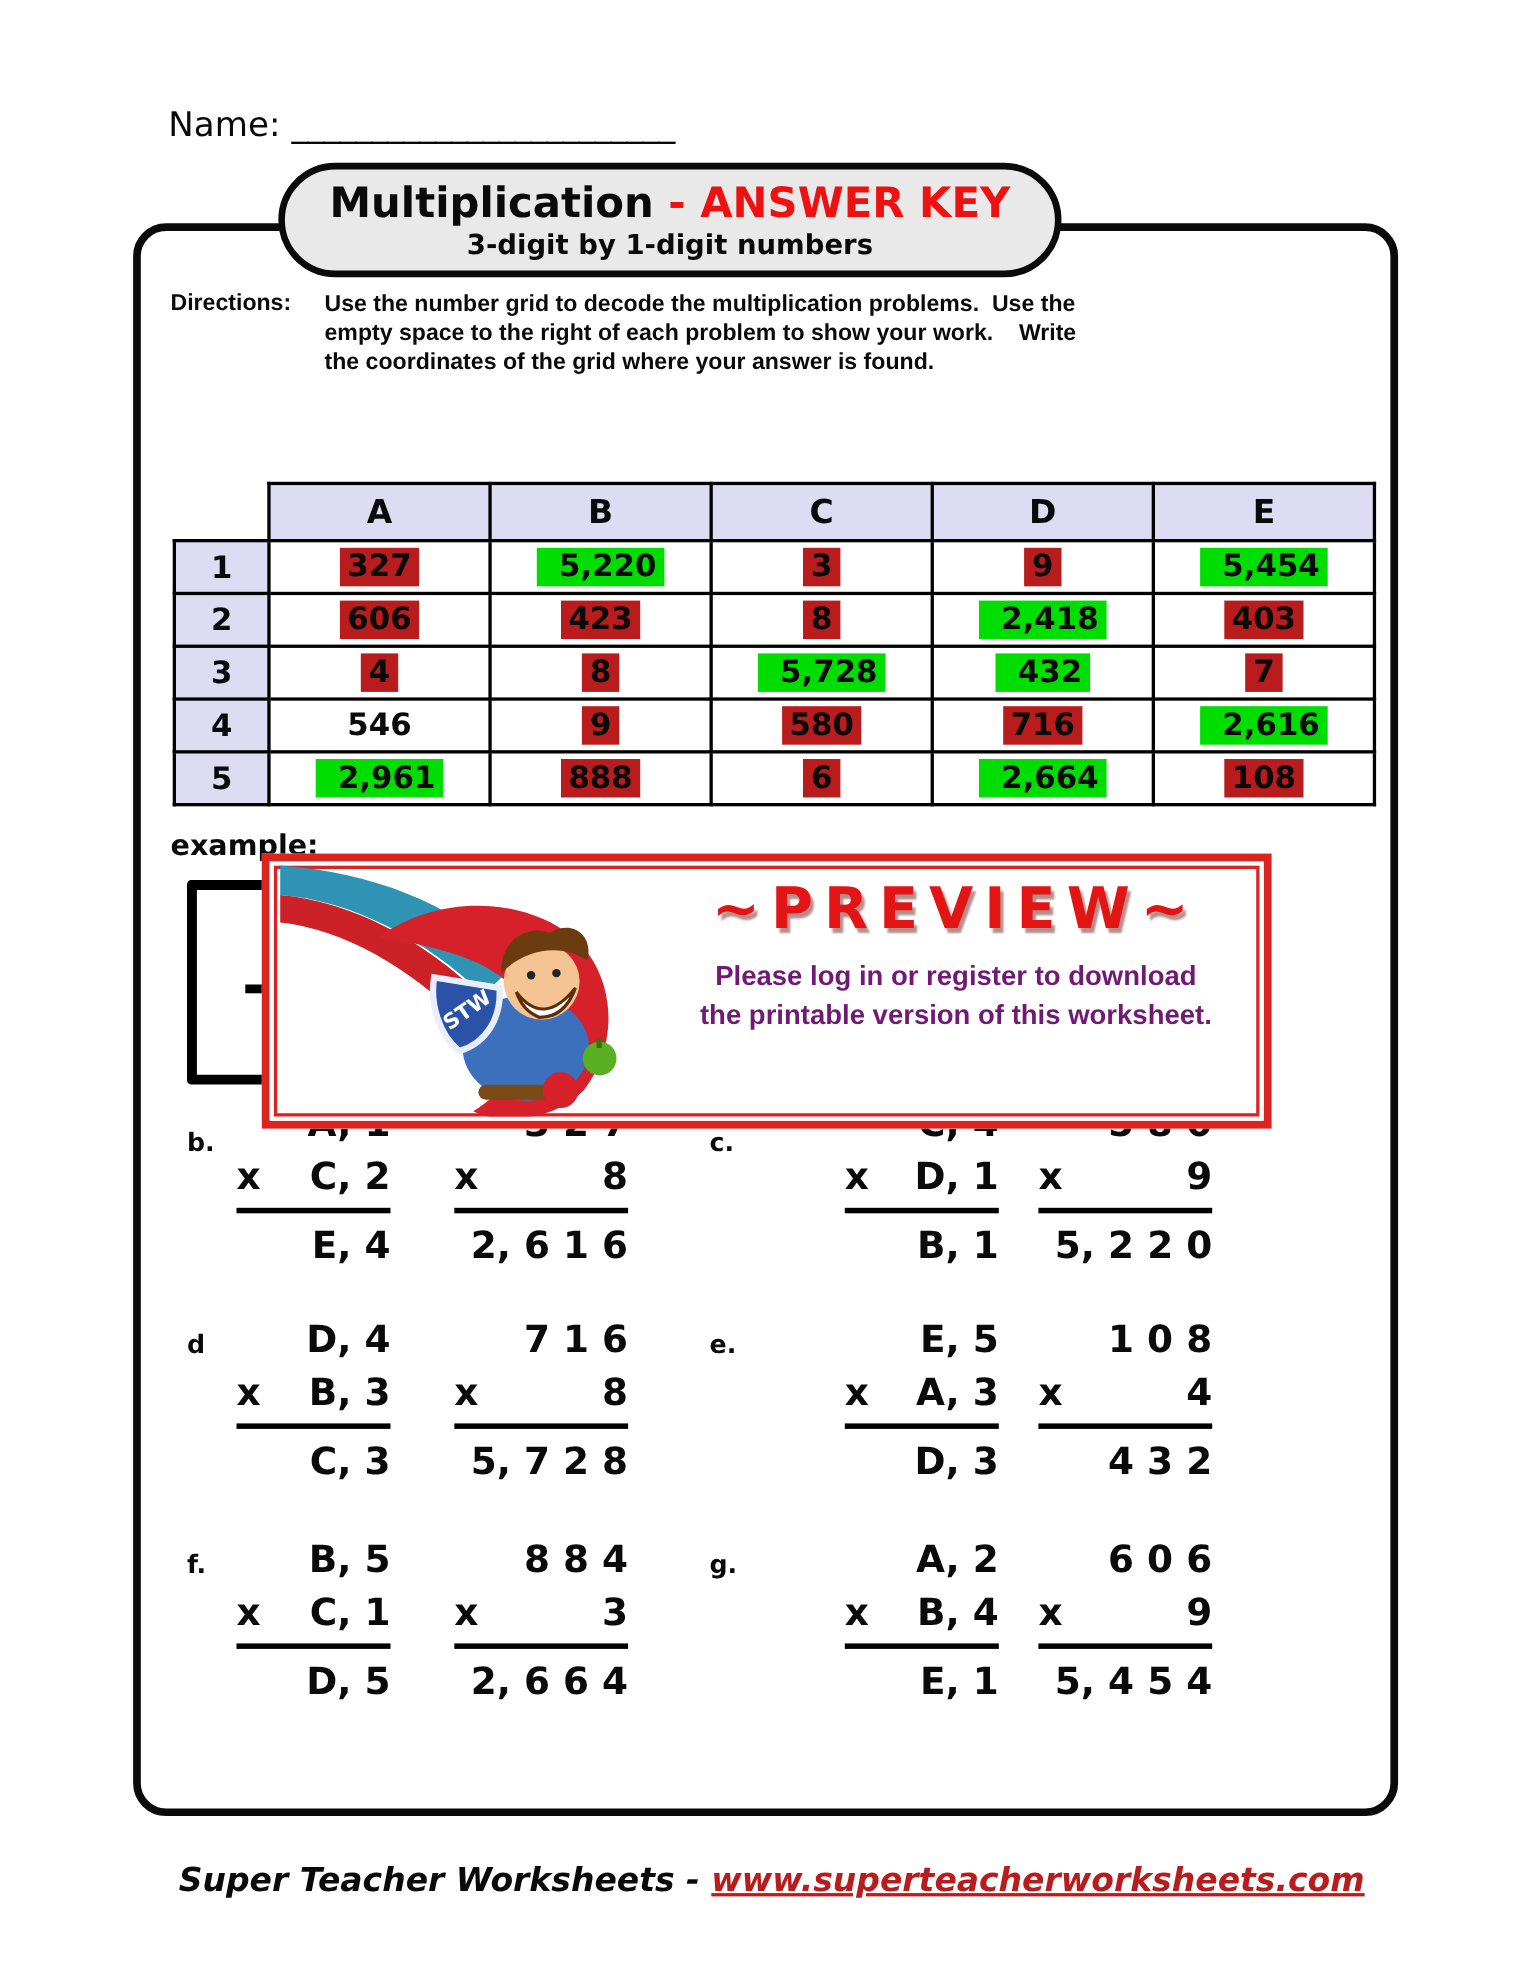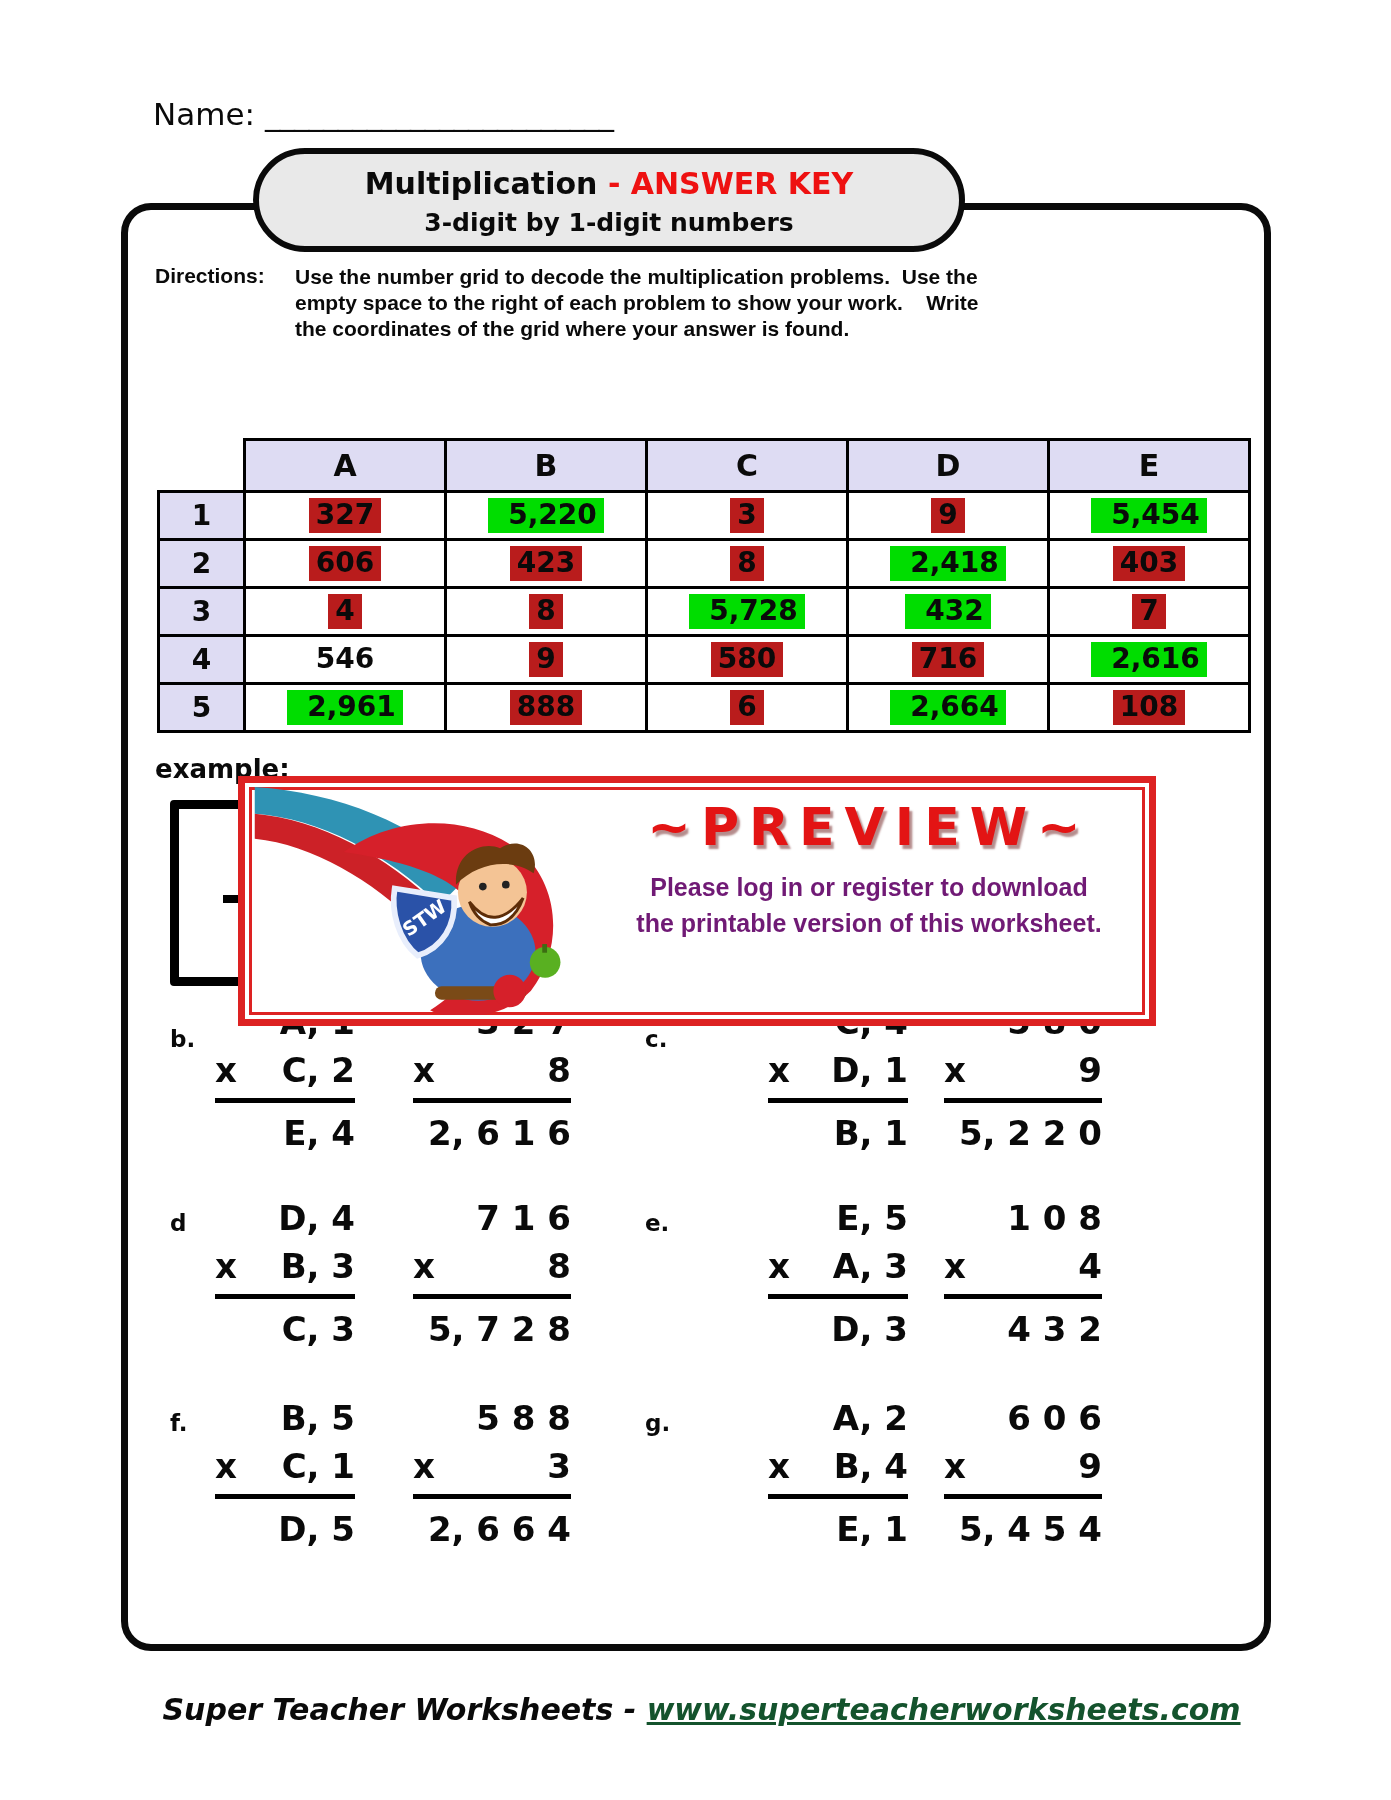--- a/index.html
+++ b/index.html
@@ -11,21 +11,21 @@
   .name-line{margin-left:10px;letter-spacing:-1px;}
 
   
   .main-box{position:absolute;left:121px;top:203px;width:1136px;height:1434px;
             border:7px solid #0a0a0a;border-radius:30px;z-index:0;}
 
   
   .title-bubble{position:absolute;left:253px;top:148px;width:712px;height:104px;
                 background:#e9e9e9;border:6px solid #0a0a0a;border-radius:58px;
                 text-align:center;z-index:3;box-sizing:border-box;padding-top:7px;}
-  .title-line{font-size:30px;font-weight:bold;line-height:46px;white-space:nowrap;}
+  .title-line{font-size:38px;font-weight:bold;line-height:46px;white-space:nowrap;}
   .t-red{color:#ee1111;}
   .subtitle{font-size:25px;font-weight:bold;line-height:32px;}
 
   
   .directions{position:absolute;left:155px;top:264px;display:flex;
               font-family:"Liberation Sans",sans-serif;font-size:21px;font-weight:bold;z-index:1;}
   .dir-label{width:140px;}
   .dir-lines div{line-height:26px;white-space:pre;}
 
   
@@ -67,21 +67,21 @@
   .prow.mul{display:flex;justify-content:space-between;padding-bottom:6px;border-bottom:5px solid #000;}
   .prow.ans{margin-top:8px;text-align:right;}
   .plabel{position:absolute;font-size:23px;font-weight:bold;}
   .col-left .plabel{left:-45px;top:14px;}
   .col-right .plabel{left:-123px;top:14px;}
   .row1 .plabel{top:26px;}
 
   
   .footer{position:absolute;top:1692px;left:0;width:100%;text-align:center;
           padding-left:112px;box-sizing:border-box;font-size:30px;font-weight:bold;font-style:italic;}
-  .footer-link{color:#14532d;text-decoration:underline;cursor:pointer;}
+  .footer-link{color:#b91c1c;text-decoration:underline;cursor:pointer;}
 </style>
 </head>
 <body>
 
 <div class="page">
 
   <div class="name-row">
     <span>Name:</span><span class="name-line">________________________</span>
   </div>
 
@@ -273,21 +273,21 @@
     <span class="plabel">f.</span>
     <div class="pcol coords">
       <div class="prow top">B, 5</div>
       <div class="prow mul">
         <span>x</span>
         <span>C, 1</span>
       </div>
       <div class="prow ans">D, 5</div>
     </div>
     <div class="pcol work">
-      <div class="prow top">5 8 8</div>
+      <div class="prow top">8 8 4</div>
       <div class="prow mul">
         <span>x</span>
         <span>3</span>
       </div>
       <div class="prow ans">2, 6 6 4</div>
     </div>
   </div>
 
   <div class="problem col-right" style="left:768px;top:1396px;">
     <span class="plabel">g.</span>

